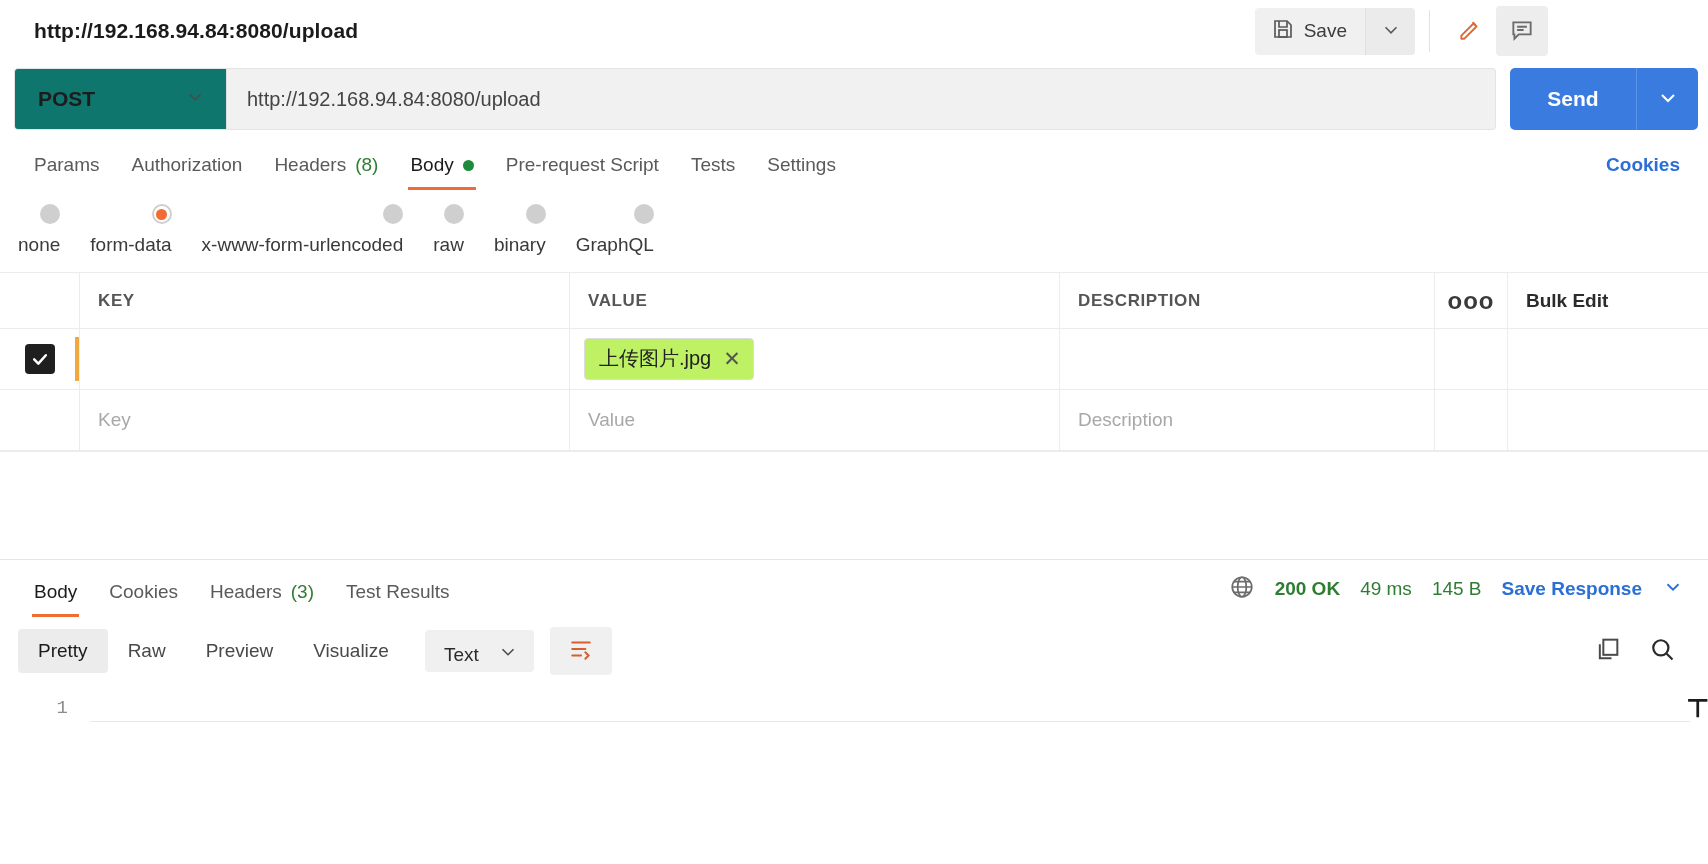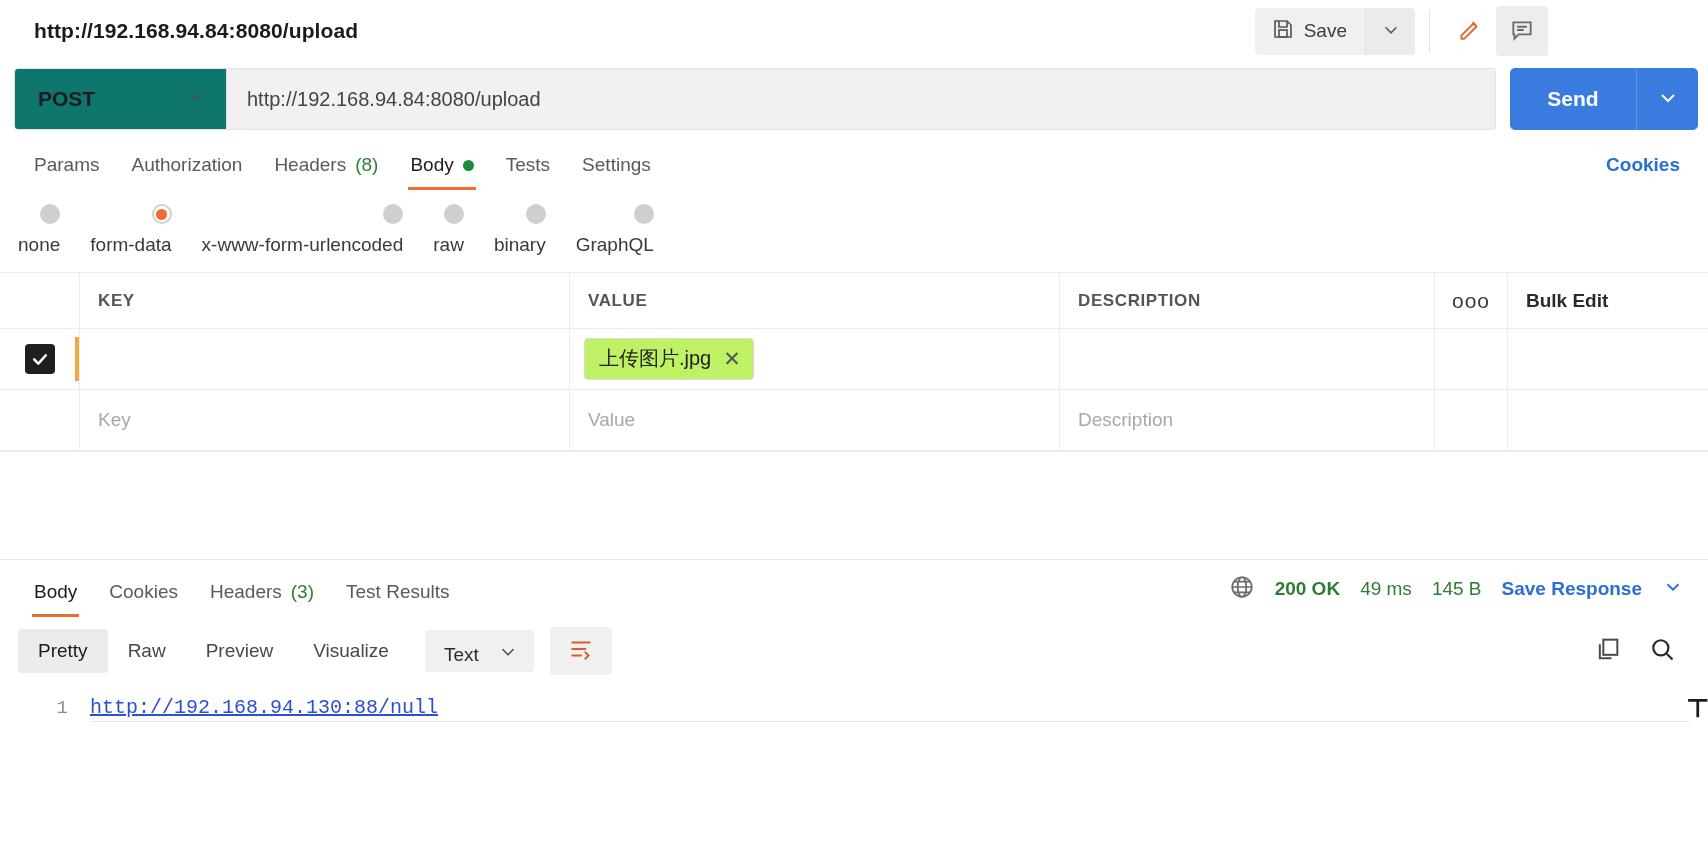--- a/index.html
+++ b/index.html
@@ -165,21 +165,21 @@
             padding-left: 18px; border-right: 1px solid #ececec; }
   .c-ops { width: 73px; height: 100%; display: flex; align-items: center;
            justify-content: center; border-right: 1px solid #ececec; }
   .c-bulk { width: 200px; height: 100%; display: flex; align-items: center;
             padding-left: 18px; }
   .th {
     font-size: 17px; font-weight: bold; color: #555;
     letter-spacing: 0.6px;
   }
   .bulk-label { font-size: 19px; font-weight: bold; color: #2b2b2b; cursor: pointer; }
-  .dots { font-size: 21px; font-weight: normal; color: #3a3a3a; letter-spacing: 1px; }
+  .dots { font-size: 24px; font-weight: bold; color: #3a3a3a; letter-spacing: 1px; }
   .placeholder { font-size: 19px; color: #a8a8a8; }
   .checkbox {
     width: 30px; height: 30px; background: #1f1f1f; border-radius: 4px;
     display: flex; align-items: center; justify-content: center; cursor: pointer;
   }
   .row-marker {
     position: absolute; right: 0; top: 8px; bottom: 8px; width: 4px;
     background: #efa93c;
   }
   .file-chip {
@@ -325,20 +325,23 @@
   <div class="rtab">
     <span>Authorization</span>
   </div>
   <div class="rtab">
     <span>Headers</span>
     <span class="count-green">(8)</span>
   </div>
   <div class="rtab active">
     <span>Body</span>
     <span class="green-dot"></span>
+  </div>
+  <div class="rtab">
+    <span>Pre-request Script</span>
   </div>
   <div class="rtab">
     <span>Tests</span>
   </div>
   <div class="rtab">
     <span>Settings</span>
   </div>
   <div class="cookies-link">Cookies</div>
 </div>
 
@@ -499,17 +502,16 @@
         <circle cx="11" cy="11" r="6.5"></circle>
         <path d="M16 16l5 5"></path>
       </svg>
     </span>
   </div>
 </div>
 
 <div class="codearea">
   <div class="codeline">
     <span class="lineno">1</span>
-    <span class="codetext">http://192.168.94.130:88/null</span>
   </div>
   <div class="code-underline"></div>
   <div class="code-cursor">⊤</div>
 </div>
 
 </body></html>

